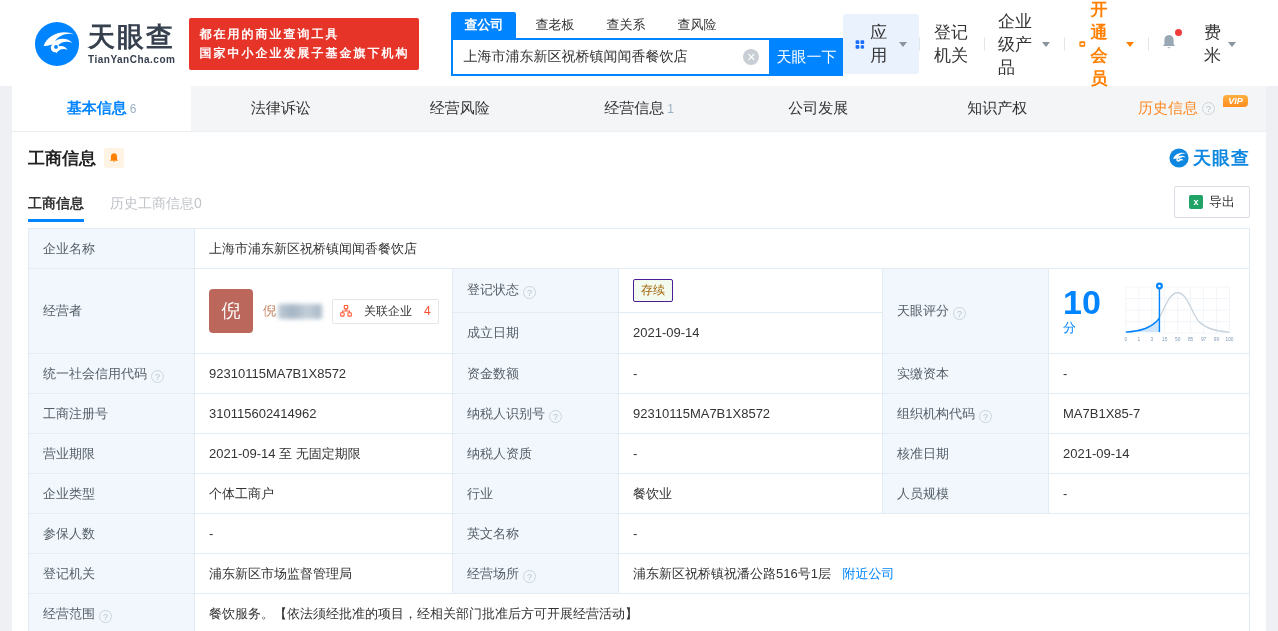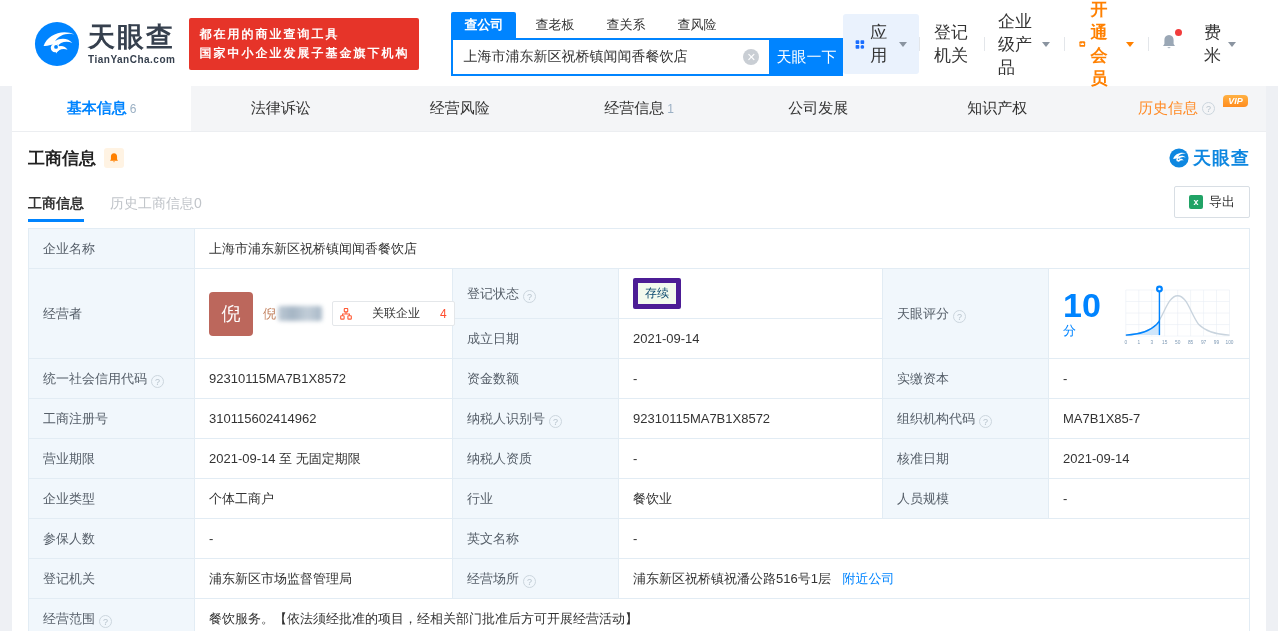--- a/index.html
+++ b/index.html
@@ -72,29 +72,29 @@
     font-weight:bold; display:flex; align-items:center; justify-content:center; }
 
   
   table.info { width:100%; border-collapse:collapse; margin-top:6px; table-layout:fixed; }
   table.info th, table.info td { border:1px solid #e2ecf4; font-size:13px; font-weight:normal;
     text-align:left; padding:9px 14px; height:40px; vertical-align:middle; word-break:break-all; }
   table.info th { background:#f1f7fc; color:#555e68; }
   table.info td { color:#333; background:#fff; }
   .help { display:inline-block; width:13px; height:13px; border-radius:50%; border:1px solid #ccd6de;
     color:#b7c3cc; font-size:9px; line-height:12px; text-align:center; margin-left:4px; vertical-align:-2px; }
-  .badge-green { display:inline-block; border:5px solid #4c1d95; background:#f3faee; color:#0c4a6e;
+  .badge-green { display:inline-block; border:1px solid #4c1d95; background:#f3faee; color:#a16207;
     font-size:12px; padding:2px 7px; border-radius:2px; }
   .op-cell { display:flex; align-items:center; gap:10px; }
   .avatar { width:44px; height:44px; border-radius:4px; background:#bc675c; color:#fff;
     display:flex; align-items:center; justify-content:center; font-size:19px; flex:0 0 auto; }
   .op-name { color:#bf7a55; font-size:13px; display:flex; align-items:center; }
   .blur-chip { display:inline-block; width:44px; height:15px; margin-left:2px; border-radius:2px;
     background:linear-gradient(90deg,#aebdcb,#8fa3b6,#b4c2cf,#93a7ba); filter:blur(2px); opacity:.8; }
-  .rel-badge { display:inline-flex; align-items:center; gap:20px; border:1px solid #e4e7ea; border-radius:2px;
+  .rel-badge { display:inline-flex; align-items:center; gap:12px; border:1px solid #e4e7ea; border-radius:2px;
     padding:3px 7px; font-size:12px; color:#333; cursor:pointer; background:#fff; white-space:nowrap; }
   .rel-badge .num { color:#ff4d2e; }
   .score-cell { display:flex; align-items:center; gap:10px; }
   .score-num { font-size:34px; font-weight:bold; color:#0084ff; line-height:1; }
   .score-unit { font-size:13px; color:#0084ff; }
   .link { color:#0084ff; cursor:pointer; text-decoration:none; margin-left:8px; white-space:nowrap; }
 </style>
 </head>
 <body>
 

